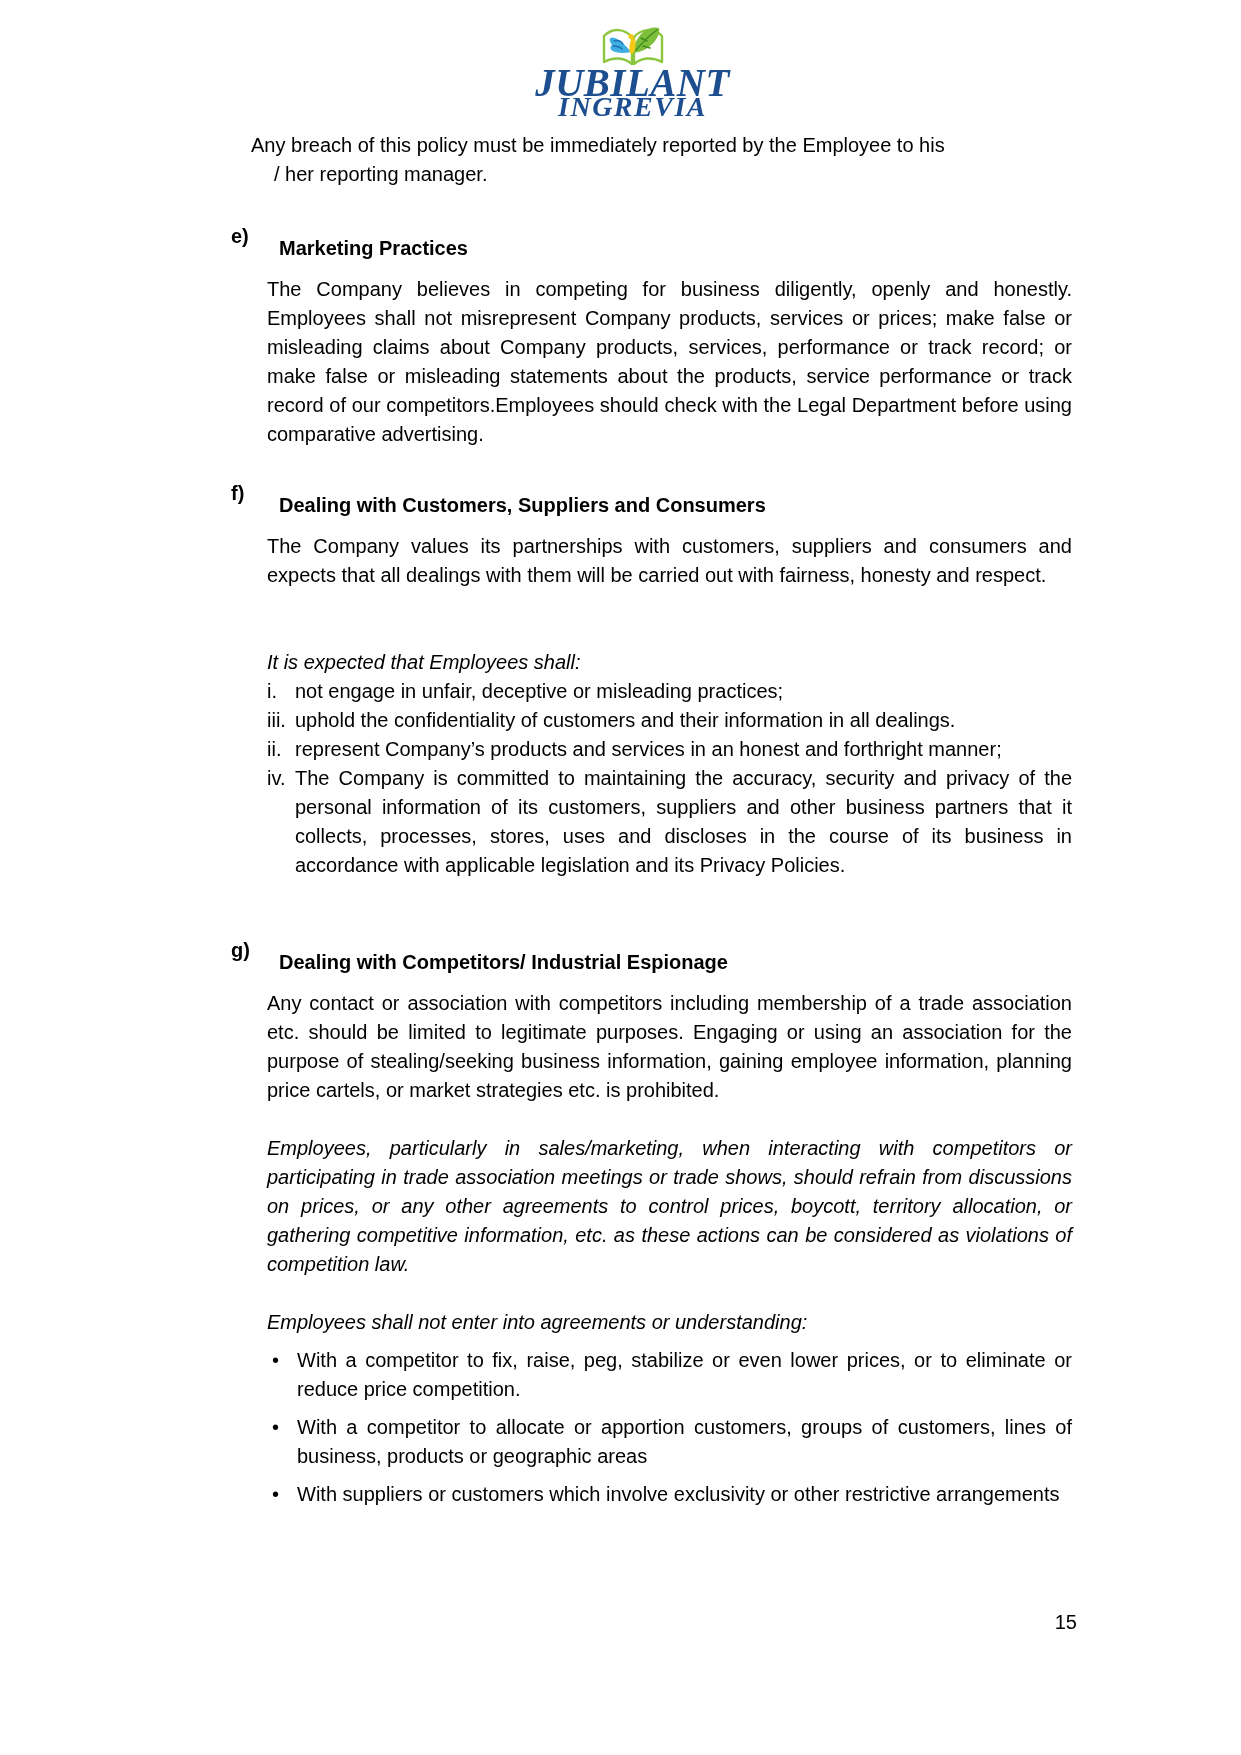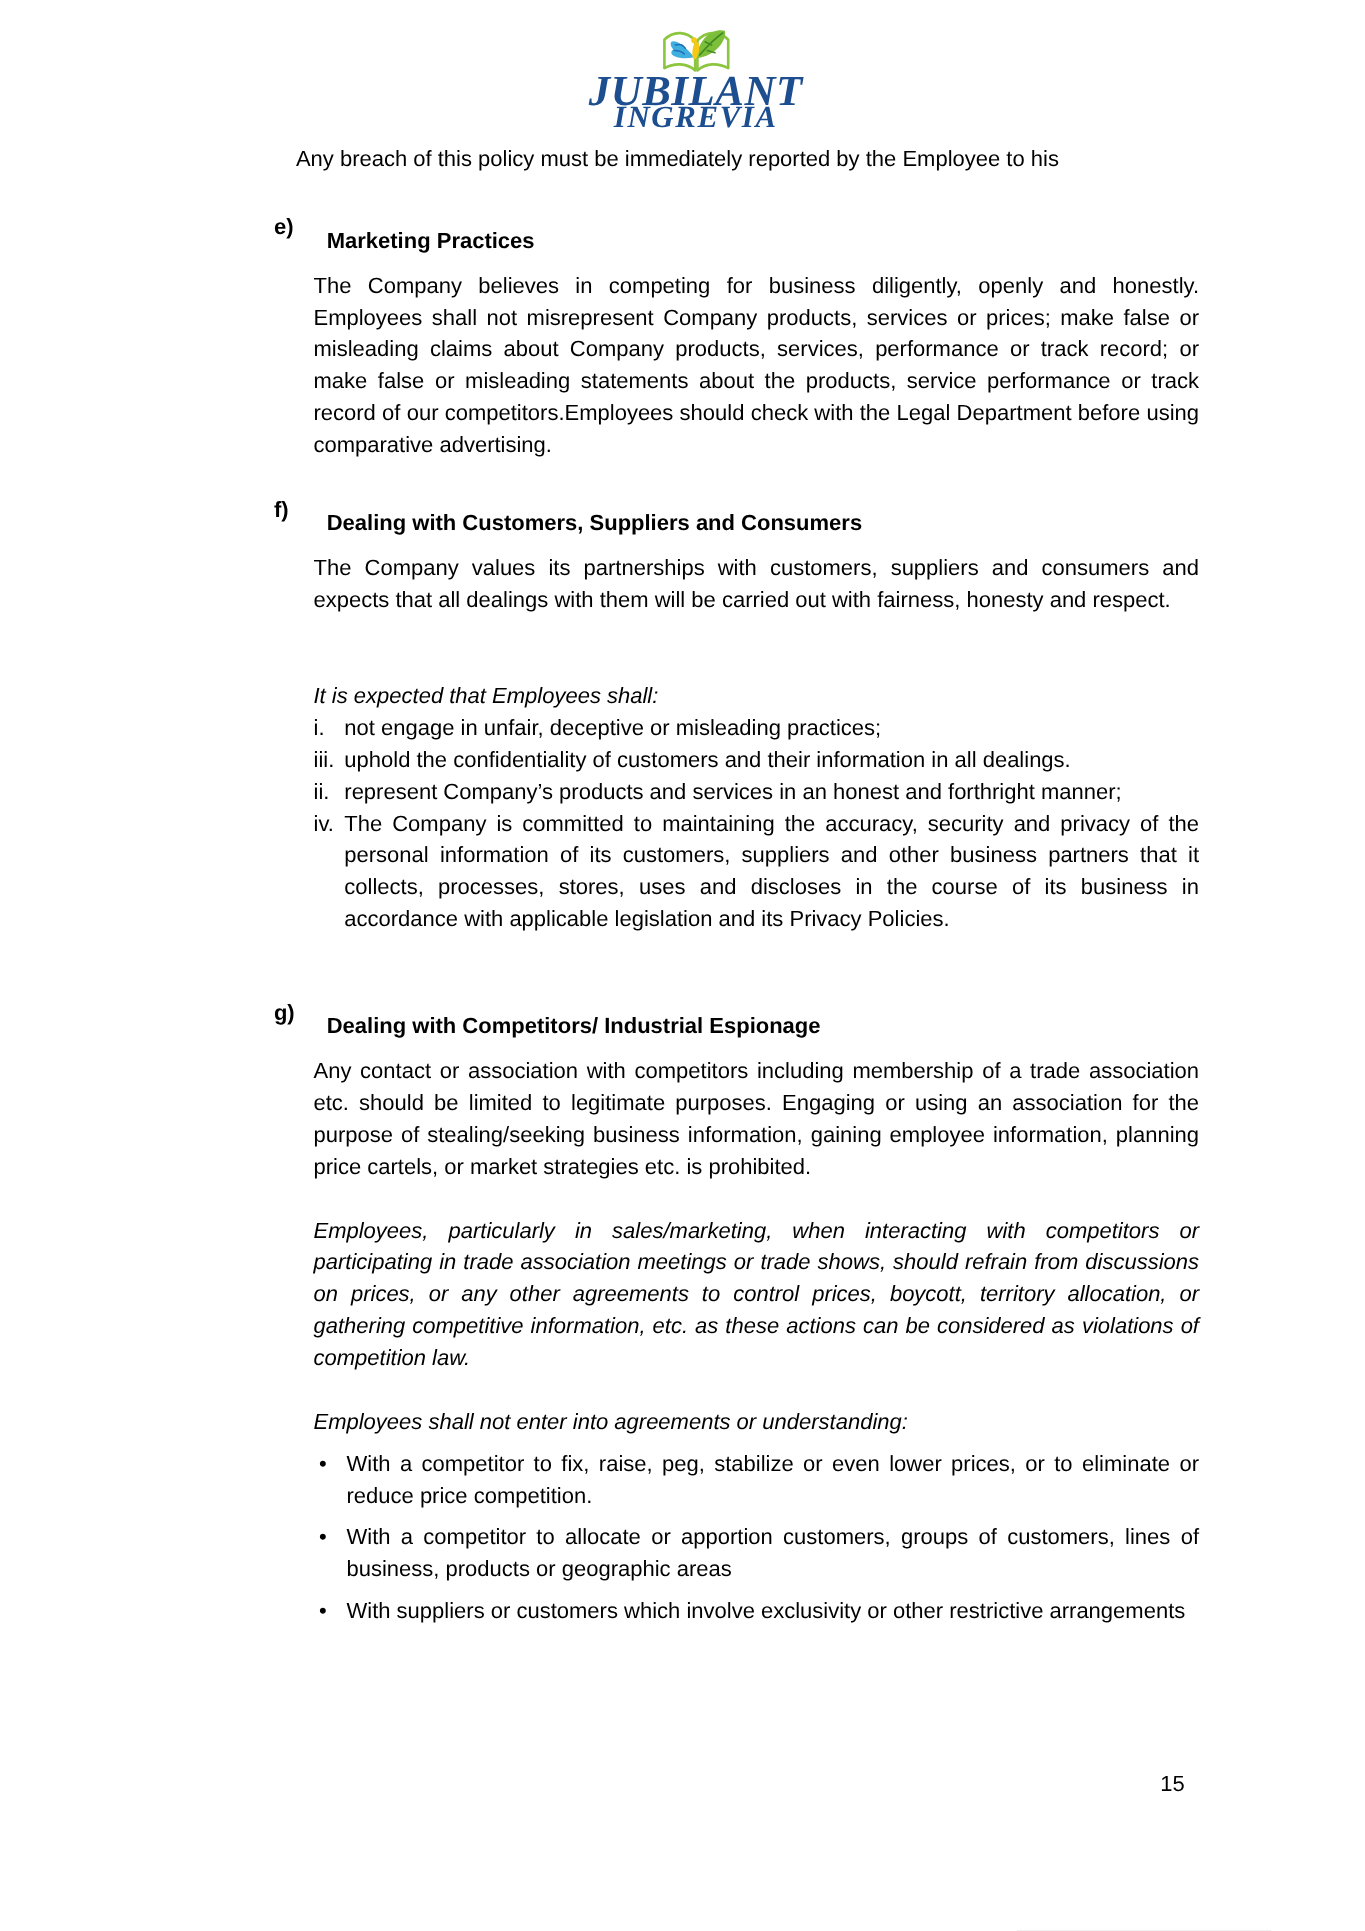--- a/index.html
+++ b/index.html
@@ -21,21 +21,21 @@
   .logo-icon{width:64px;height:44px;margin-bottom:2px;}
   .brand-top{
     font-family:"Liberation Serif",serif;font-style:italic;font-weight:bold;
     color:#1d4e8f;font-size:39px;line-height:26px;letter-spacing:0.5px;
   }
   .brand-bottom{
     font-family:"Liberation Serif",serif;font-style:italic;font-weight:bold;
     color:#1d4e8f;font-size:28px;line-height:21px;letter-spacing:1.5px;
   }
   
-  .content{position:absolute;left:249px;top:131px;width:841px;}
+  .content{position:absolute;left:231px;top:131px;width:841px;}
   .intro{margin:0;}
   .intro-line1{margin-left:20px;}
   .intro-line2{margin-left:43px;}
   .section{display:grid;grid-template-columns:36px 1fr;}
   .sec-e{margin-top:33px;}
   .sec-f{margin-top:30px;}
   .sec-g{margin-top:56px;}
   .sec-label{font-weight:bold;}
   .sec-title{font-weight:bold;margin:12px;font-size:20px;line-height:29px;}
   .para{margin:0;text-align:justify;}
@@ -76,20 +76,21 @@
       <circle cx="30" cy="12.5" r="2.6" fill="#f6c916"></circle>
     </svg>
     <div class="brand-top">JUBILANT</div>
     <div class="brand-bottom">INGREVIA</div>
   </div>
 
   <div class="content">
 
     <div class="intro">
       <div class="intro-line1">Any breach of this policy must be immediately reported by the Employee to his</div>
+      <div class="intro-line2">/ her reporting manager.</div>
     </div>
 
     <div class="section sec-e">
       <div class="sec-label">e)</div>
       <div class="sec-body">
         <h3 class="sec-title">Marketing Practices</h3>
         <p class="para">The Company believes in competing for business diligently, openly and honestly.  Employees shall not misrepresent Company products, services or prices; make false or misleading claims about Company products, services, performance or track record; or make false or misleading statements about the products, service performance or track record of our competitors.Employees should check with the Legal Department before using comparative advertising.</p>
       </div>
     </div>
 

